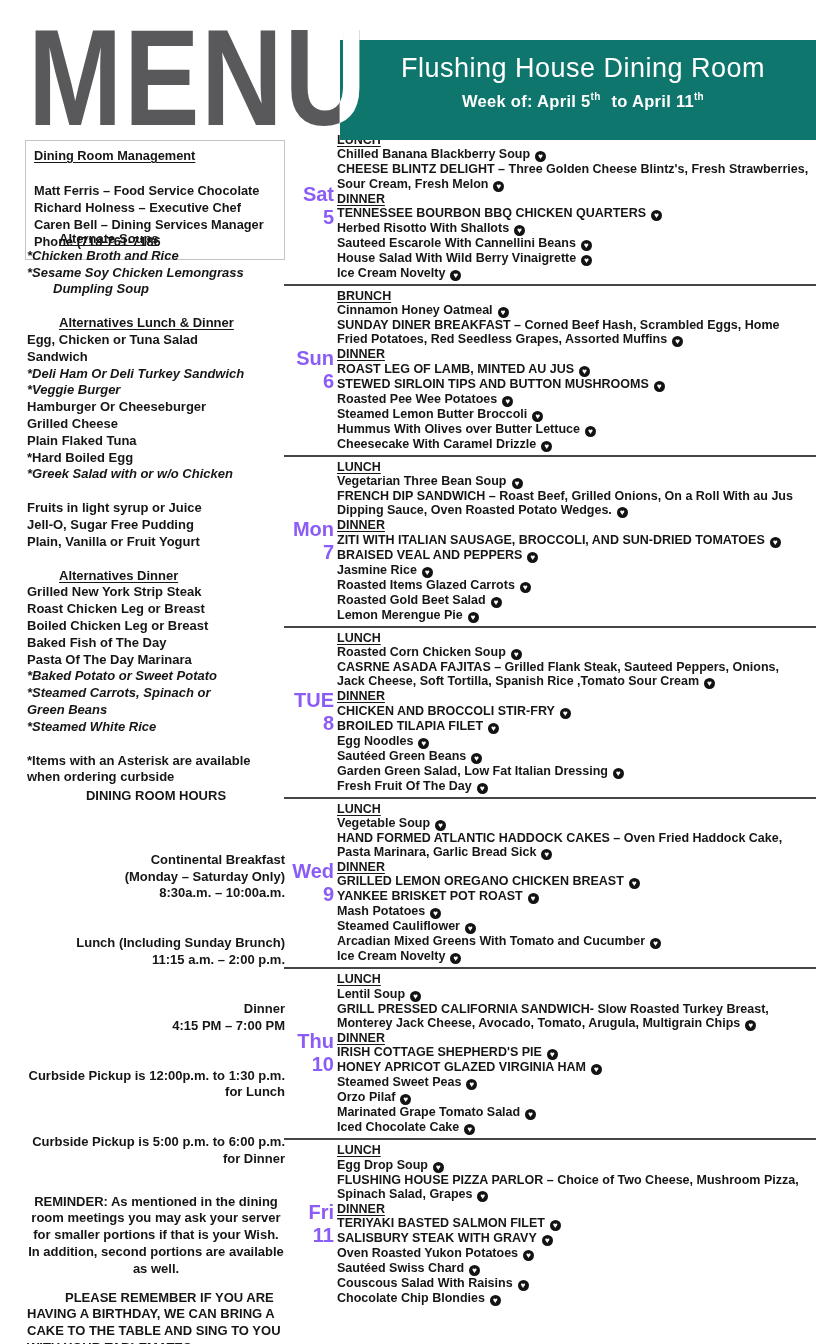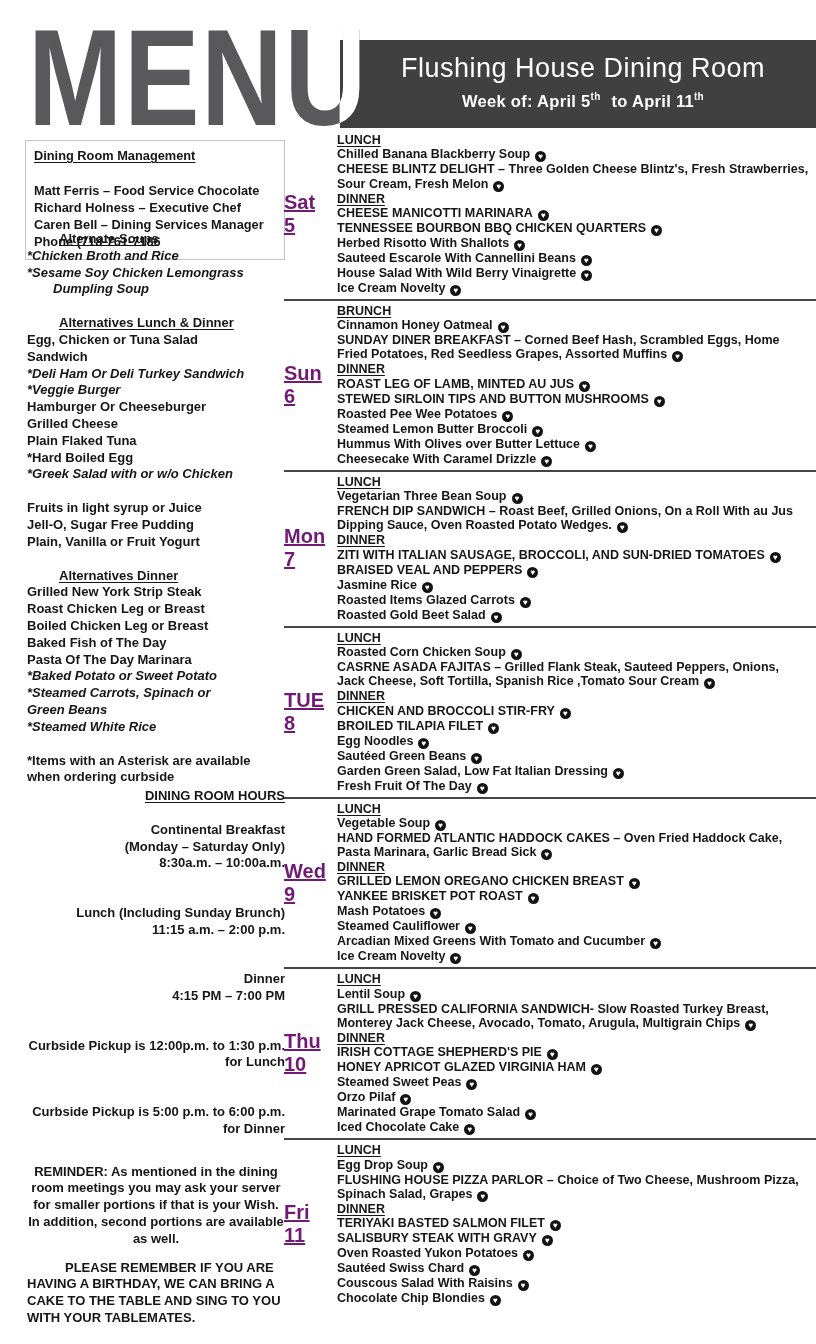--- a/index.html
+++ b/index.html
@@ -9,22 +9,22 @@
   }
   
   .logo-layer{
     position:absolute;left:28px;top:8px;z-index:1;
     font-size:138px;font-weight:700;line-height:1;letter-spacing:2px;
     color:#59595b;white-space:nowrap;transform:scaleX(0.82);transform-origin:left top;
   }
   .logo-layer.knockout{z-index:3;color:#ffffff;clip-path:inset(0 0 0 380px);}
   
   #header-band{
-    position:absolute;left:340px;top:40px;width:476px;height:88px;z-index:2;
-    background:#404040;color:#ffffff;text-align:center;padding-left:10px;box-sizing:border-box;
+    position:absolute;left:340px;top:40px;width:476px;height:100px;z-index:2;
+    background:#0f766e;color:#ffffff;text-align:center;padding-left:10px;box-sizing:border-box;
   }
   #header-title{font-size:27px;font-weight:400;letter-spacing:0.5px;margin-top:13px;}
   #header-week{font-size:16.5px;font-weight:700;margin-top:7px;letter-spacing:0.3px;}
   #header-week sup{font-size:10px;}
   .gap-sp{display:inline-block;width:6px;}
   
   #management-box{
     position:absolute;left:25px;top:140px;width:260px;box-sizing:border-box;
     border:1px solid #c4c4c4;padding:6px 8px 9px;font-size:12.8px;font-weight:700;line-height:17px;
   }
@@ -32,31 +32,31 @@
   
   #sidebar{
     position:absolute;left:27px;top:231px;width:258px;
     font-size:13px;font-weight:700;line-height:16.8px;
   }
   .side-section{margin-bottom:17px;}
   .side-heading{text-decoration:underline;text-underline-offset:2px;padding-left:32px;}
   .side-item.italic{font-style:italic;}
   .side-item.indent{padding-left:26px;}
   #asterisk-note{margin-bottom:2px;}
-  .hours-heading{text-align:right;text-decoration:underline;text-underline-offset:2px;margin-bottom:0;}
+  .hours-heading{text-align:center;text-underline-offset:2px;margin-bottom:30px;}
   .hours-block{text-align:right;white-space:pre-line;margin-bottom:16px;}
   #reminder-note{text-align:center;margin-top:26px;margin-bottom:12px;}
   #birthday-note{text-indent:38px;margin-bottom:50px;}
   
   #day-sections{position:absolute;left:284px;top:130px;width:532px;}
   .day-row{display:flex;border-bottom:2px solid #454545;padding:2px 0 3px;}
   .day-row:last-child{border-bottom:none;}
   .day-label{
-    flex:0 0 50px;display:flex;flex-direction:column;justify-content:center;align-items:flex-start;
-    font-size:20px;font-weight:700;line-height:23px;color:#701a75;text-decoration:underline;
+    flex:0 0 50px;display:flex;flex-direction:column;justify-content:center;align-items:flex-end;
+    font-size:20px;font-weight:700;line-height:23px;color:#8b5cf6;
   }
   .day-menu{flex:1;padding:1px 6px 0 3px;font-size:12.5px;font-weight:700;line-height:14.3px;color:#161616;}
   .meal-heading-text{text-decoration:underline;text-underline-offset:2px;}
   .hh-icon{
     display:inline-block;width:11px;height:11px;border-radius:50%;
     background:#131313;color:#ffffff;font-size:8px;line-height:11px;text-align:center;
     margin-left:5px;vertical-align:-1px;
   }
 </style>
 </head>
@@ -231,23 +231,20 @@
         <div class="menu-item">
     <span class="js-text">Chilled Banana Blackberry Soup</span><span class="hh-icon" hidden="">♥</span>
   </div>
         <div class="menu-item">
     <span class="js-text">CHEESE BLINTZ DELIGHT – Three Golden Cheese Blintz's, Fresh Strawberries, Sour Cream, Fresh Melon</span><span class="hh-icon" hidden="">♥</span>
   </div>
         <div class="meal-heading">
     <span class="meal-heading-text js-text">DINNER</span>
   </div>
         <div class="menu-item">
-    <span class="js-text">CHEESE MANICOTTI MARINARA</span><span class="hh-icon" hidden="">♥</span>
-  </div>
-        <div class="menu-item">
     <span class="js-text">TENNESSEE BOURBON BBQ CHICKEN QUARTERS</span><span class="hh-icon" hidden="">♥</span>
   </div>
         <div class="menu-item">
     <span class="js-text">Herbed Risotto With Shallots</span><span class="hh-icon" hidden="">♥</span>
   </div>
         <div class="menu-item">
     <span class="js-text">Sauteed Escarole With Cannellini Beans</span><span class="hh-icon" hidden="">♥</span>
   </div>
         <div class="menu-item">
     <span class="js-text">House Salad With Wild Berry Vinaigrette</span><span class="hh-icon" hidden="">♥</span>
@@ -321,20 +318,23 @@
   </div>
         <div class="menu-item">
     <span class="js-text">Jasmine Rice</span><span class="hh-icon" hidden="">♥</span>
   </div>
         <div class="menu-item">
     <span class="js-text">Roasted Items Glazed Carrots</span><span class="hh-icon" hidden="">♥</span>
   </div>
         <div class="menu-item">
     <span class="js-text">Roasted Gold Beet Salad</span><span class="hh-icon" hidden="">♥</span>
   </div>
+        <div class="menu-item">
+    <span class="js-text">Lemon Merengue Pie</span><span class="hh-icon" hidden="">♥</span>
+  </div>
       </div>
   </section>
     <section class="day-row">
     <div class="day-label">
       <div class="day-name">TUE</div>
       <div class="day-date">8</div>
     </div>
     <div class="day-menu">
         <div class="meal-heading">
     <span class="meal-heading-text js-text">LUNCH</span>

